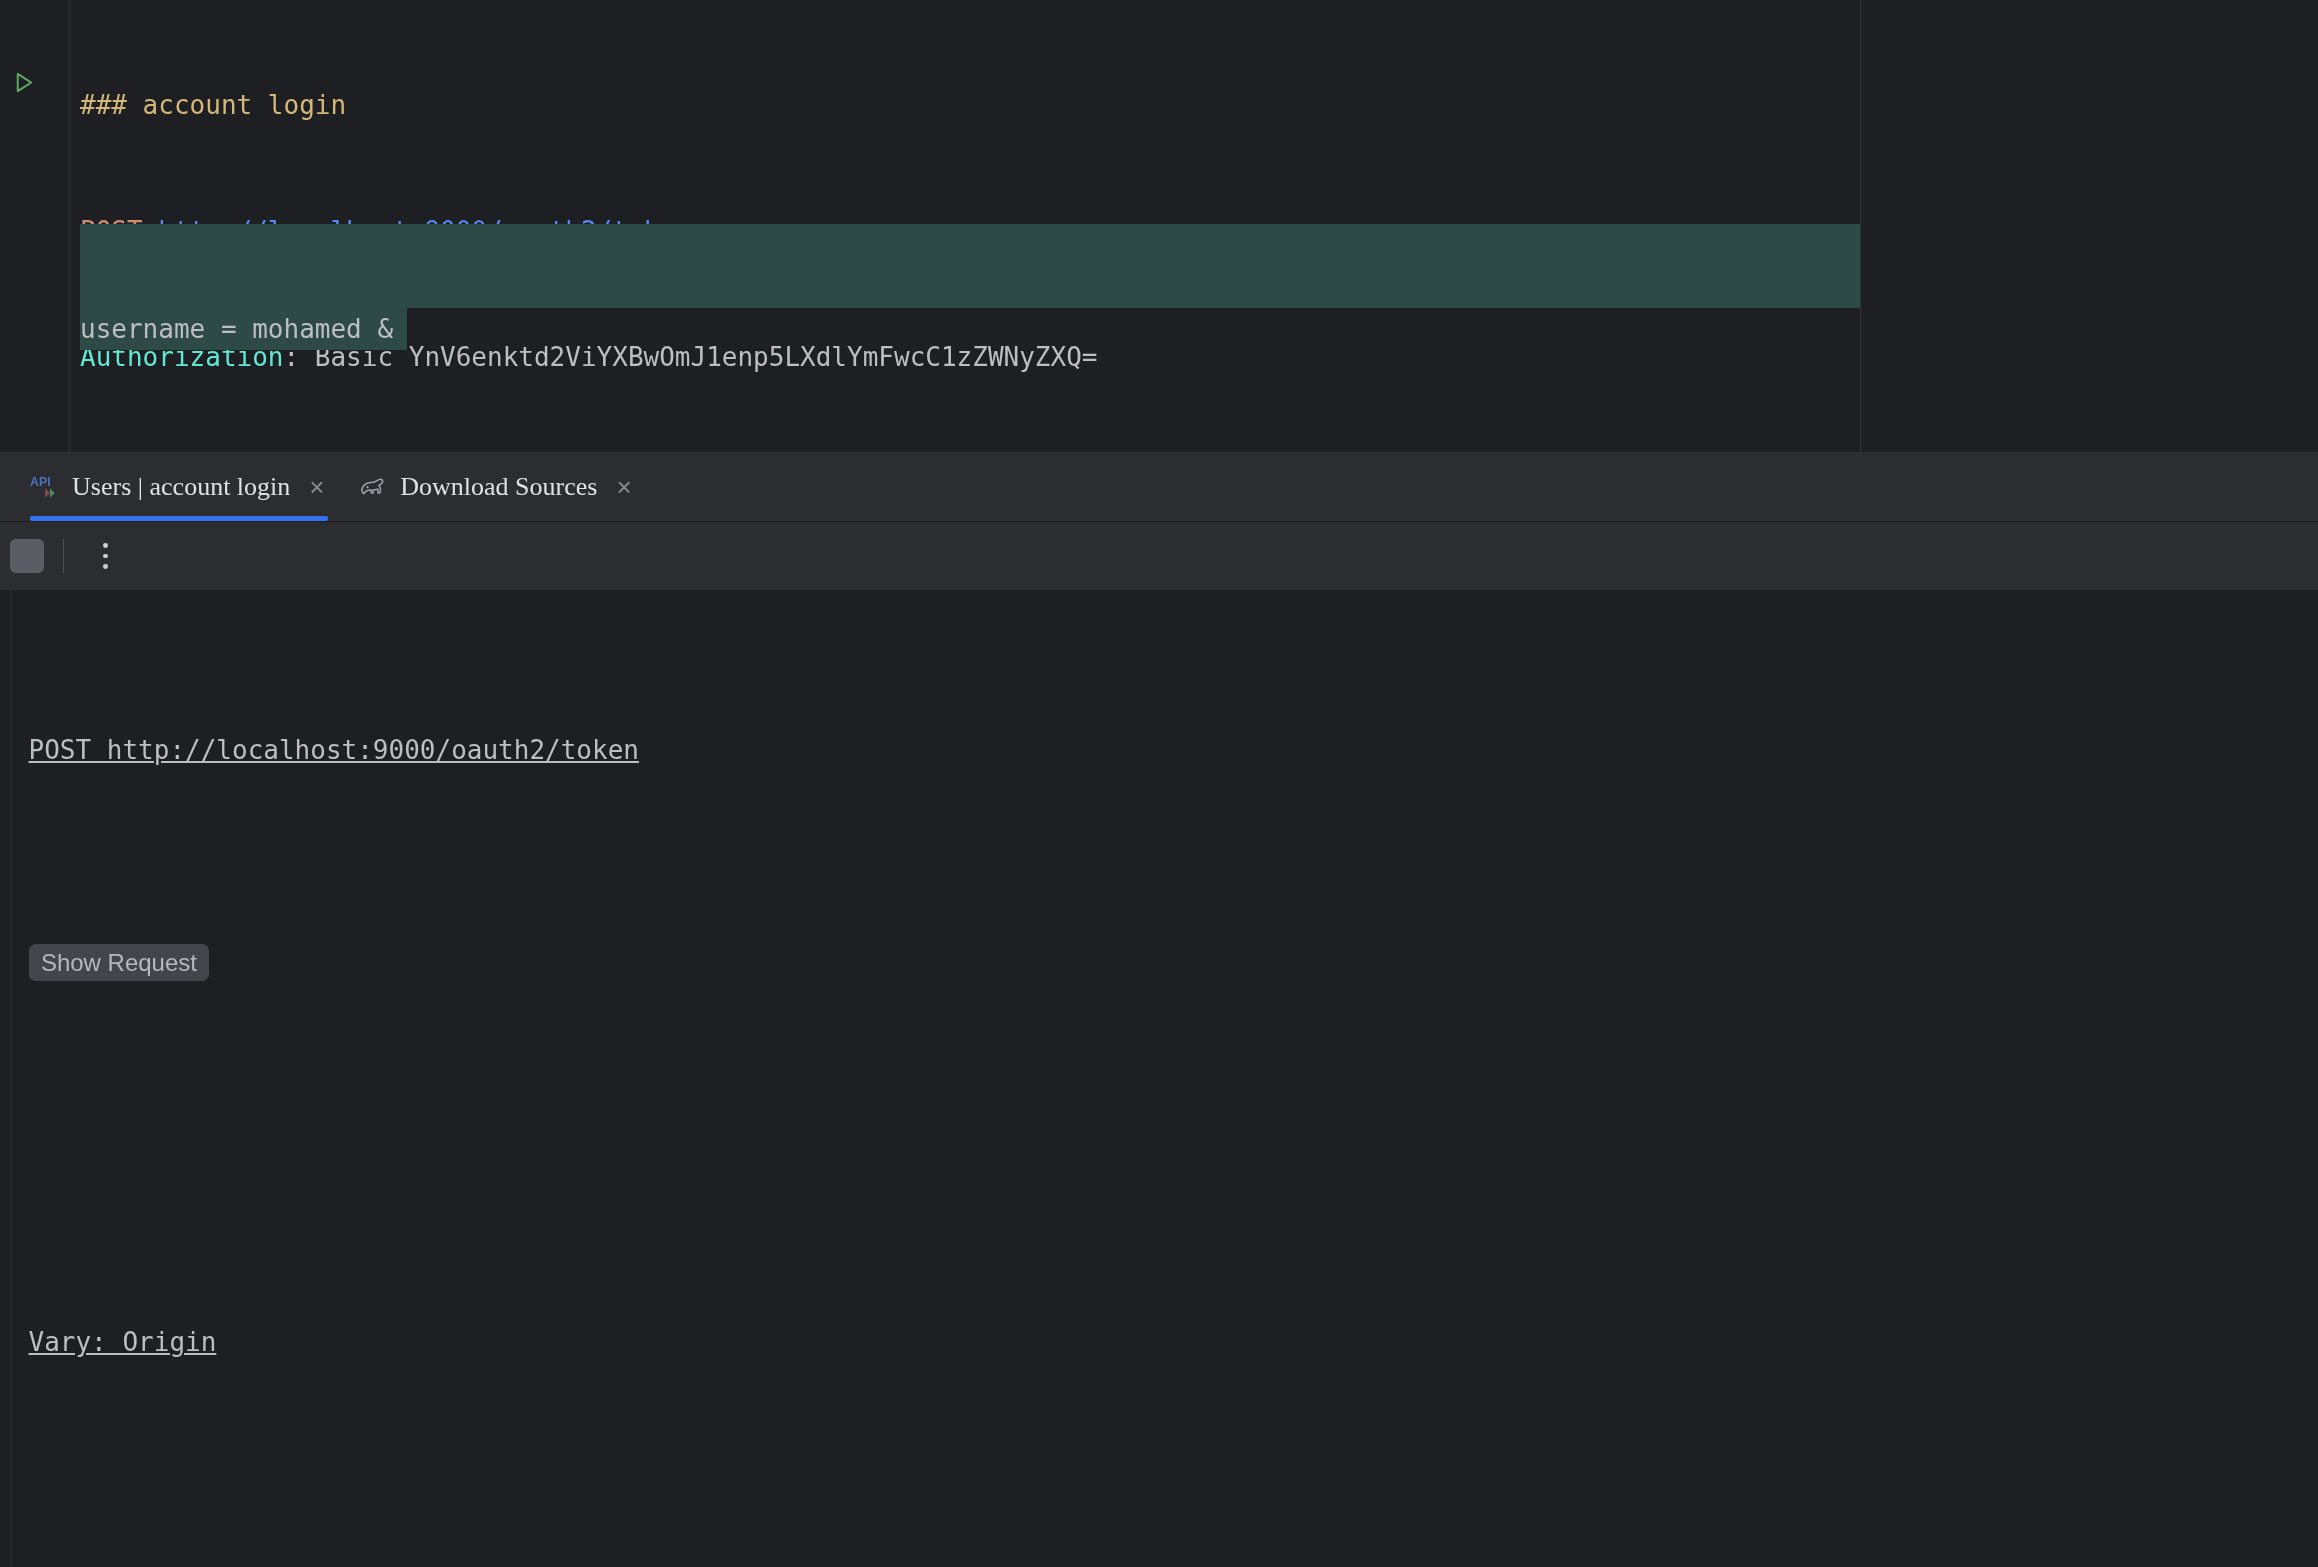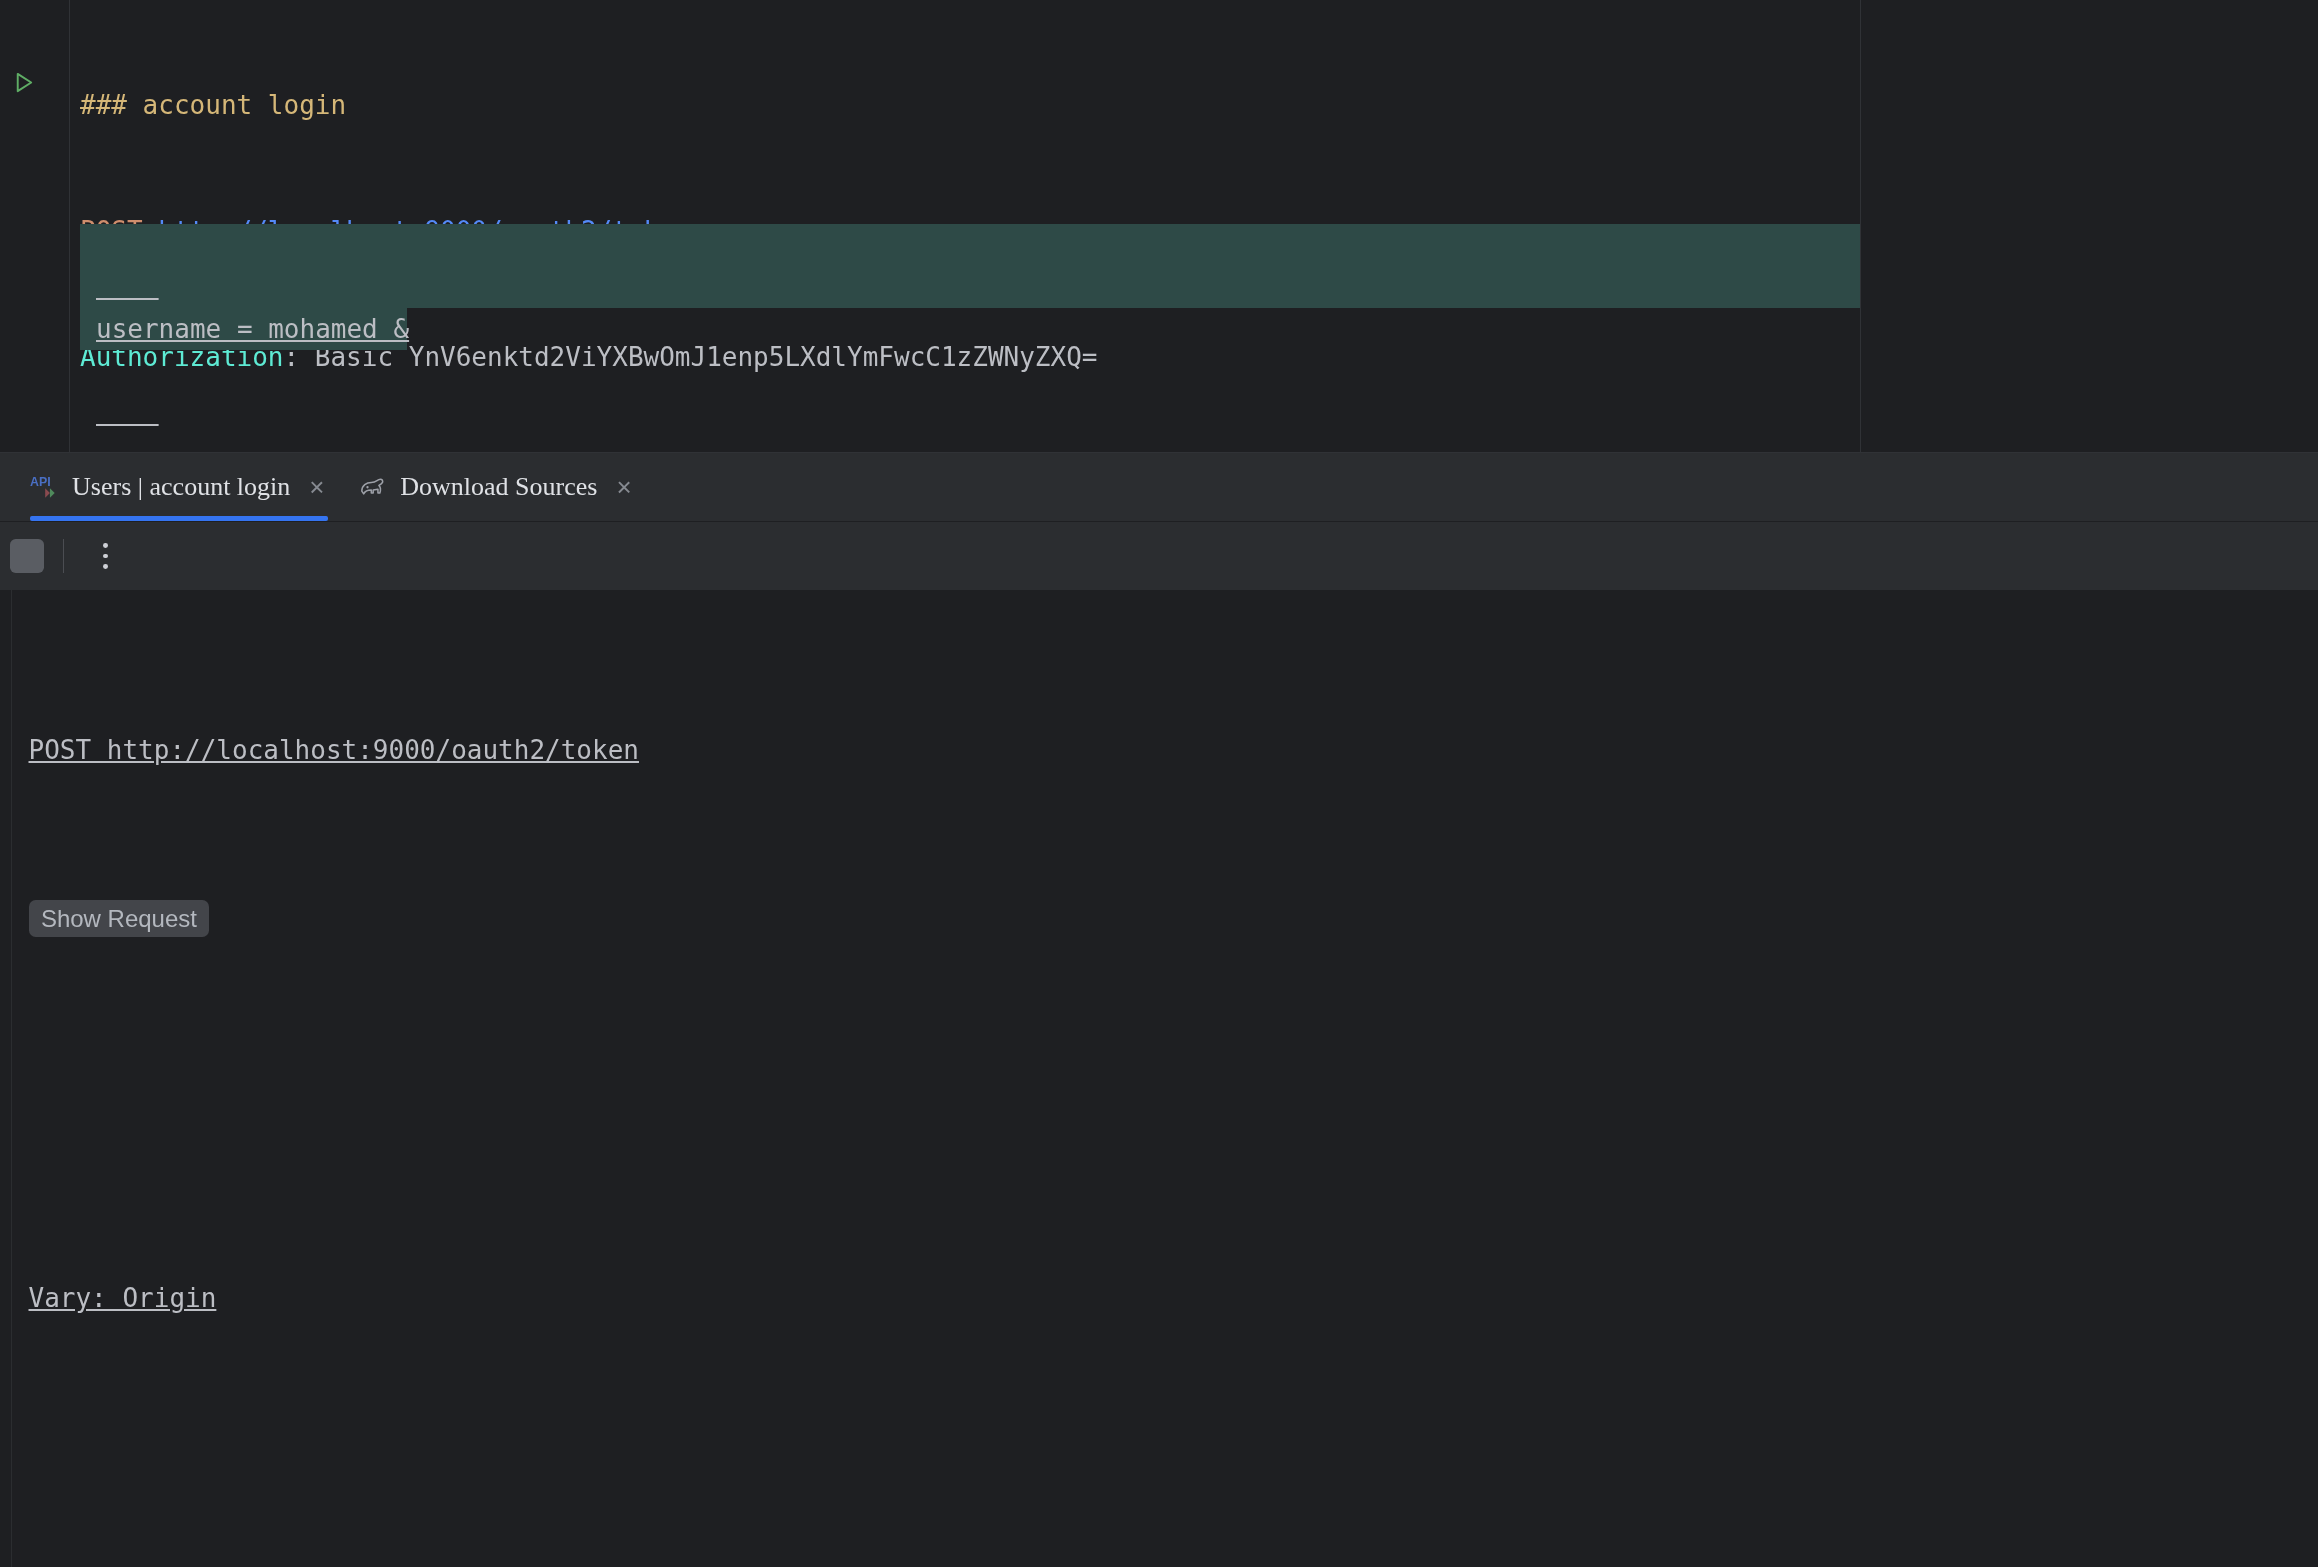--- a/index.html
+++ b/index.html
@@ -71,27 +71,26 @@
   .body-selection-block2 {
     position: absolute;
     left: 80px;
     top: 308px;
     width: 327px;
     height: 42px;
     background: #2e4a47;
   }
   .editor-body-code {
     position: absolute;
-    left: 96px;
+    left: 80px;
     top: 224px;
     font-size: 26px;
     line-height: 42px;
     color: #bcbec4;
     white-space: pre;
-    text-decoration: underline;
   }
   .editor-right-border {
     position: absolute;
     top: 0;
     bottom: 0;
     left: 1860px;
     width: 1px;
     background: #303236;
   }
 
@@ -225,21 +224,21 @@
   .show-request-pill {
     display: inline-block;
     background: #43454a;
     color: #b4b8bf;
     border-radius: 6.7px;
     padding: 2.9px 12.4px;
     font-size: 24px;
     line-height: 31px;
     font-family: "Liberation Sans", sans-serif;
   }
-  .pill-row { height: 44px; }
+  .pill-row { height: 44px; margin-top: 44px; }
 </style>
 </head>
 <body>
 
 <div class="editor-pane">
 
   <div class="editor-gutter"></div>
   <div class="gutter-border"></div>
 
   <div class="run-gutter-icon">

